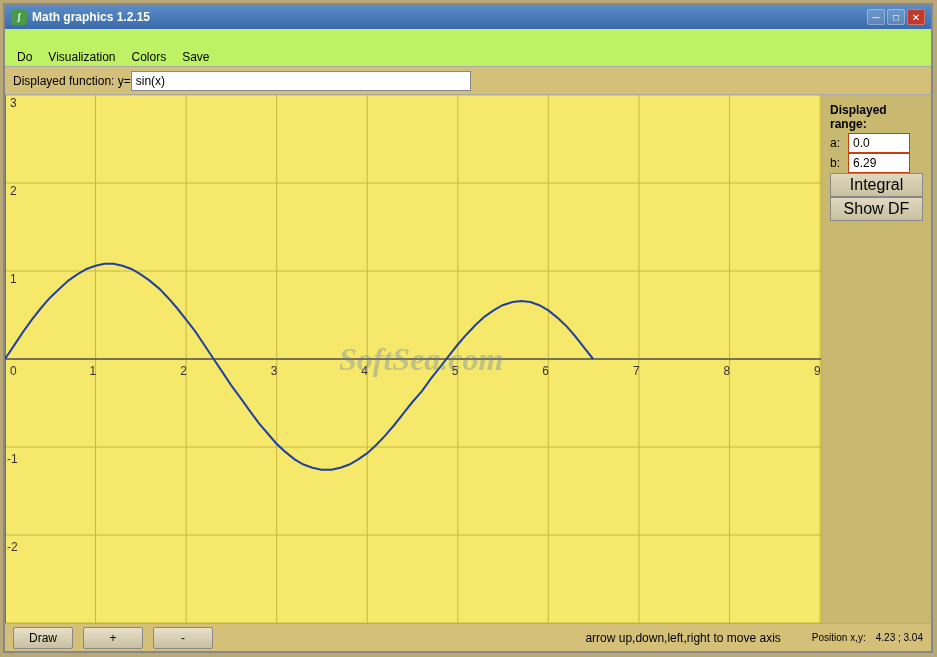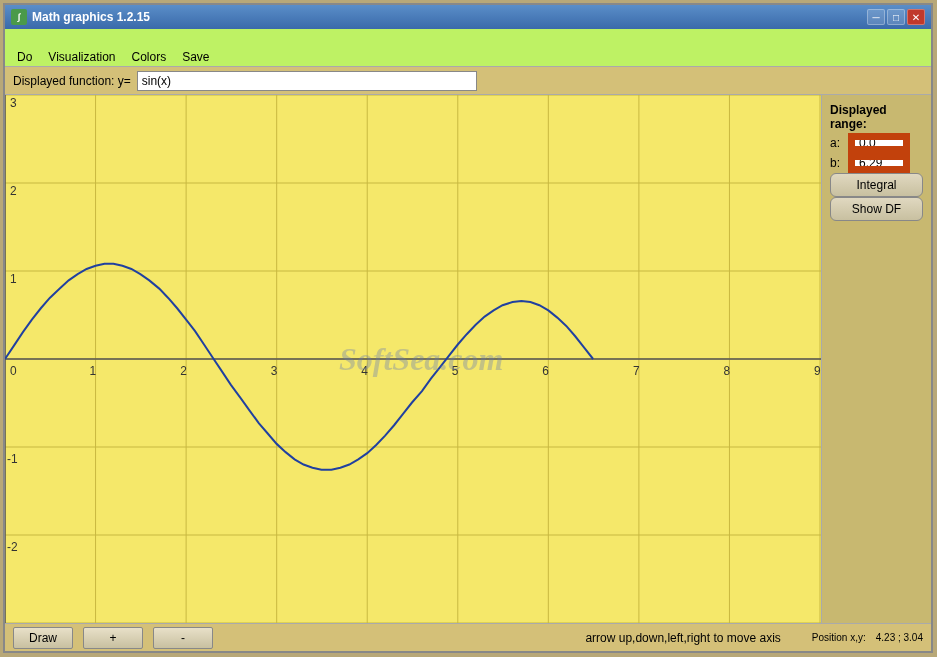--- a/index.html
+++ b/index.html
@@ -84,21 +84,20 @@
       font-size: 12px;
       color: #000;
       border-radius: 2px;
     }
     .function-bar {
       background: #d4c078;
       height: 28px;
       display: flex;
       align-items: center;
       padding: 0 8px;
-      gap: 6px;
       border-bottom: 1px solid #aaa;
       flex-shrink: 0;
     }
     .function-label {
       font-size: 12px;
       color: #000;
       white-space: nowrap;
     }
     .function-input {
       width: 340px;
@@ -144,33 +143,33 @@
       gap: 4px;
     }
     .range-key {
       font-size: 12px;
       color: #000;
       width: 14px;
     }
     .range-input {
       width: 62px;
       height: 20px;
-      border: 7px solid #c2410c;
+      border: 1px solid #c2410c;
       background: white;
       padding: 0 4px;
       font-size: 12px;
     }
     .sidebar-btn {
       width: 100%;
       height: 24px;
       border: 1px solid #888;
       background: linear-gradient(to bottom, #e0d8c0, #c8c0a0);
-      font-size: 12px;
+      font-size: 16px;
       cursor: pointer;
-      border-radius: 6px;
+      border-radius: 0;
       display: flex;
       align-items: center;
       justify-content: center;
       color: #000;
     }
     .status-bar {
       background: #d4c078;
       height: 28px;
       display: flex;
       align-items: center;

